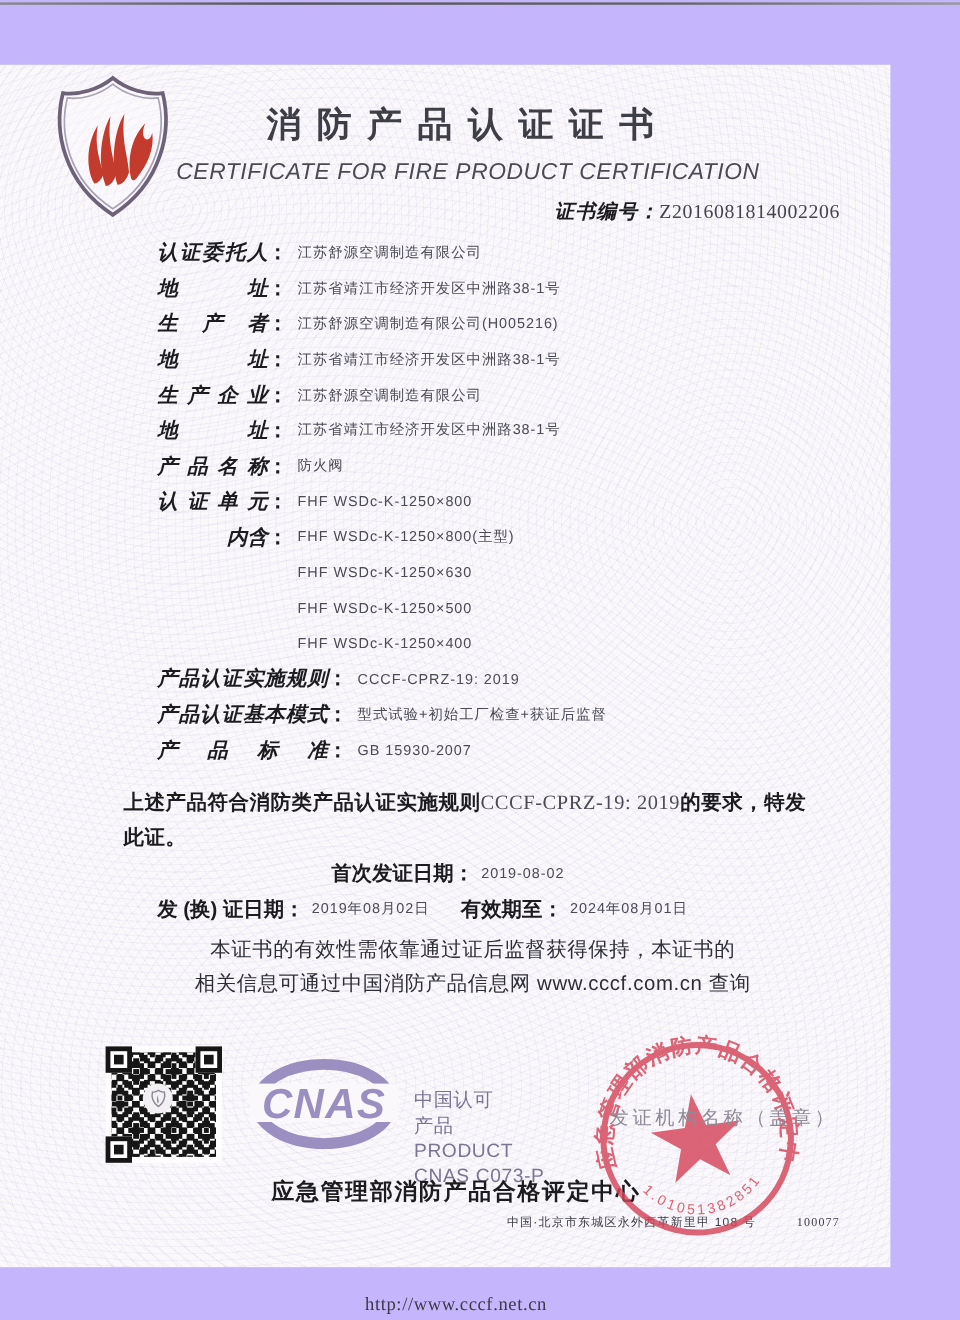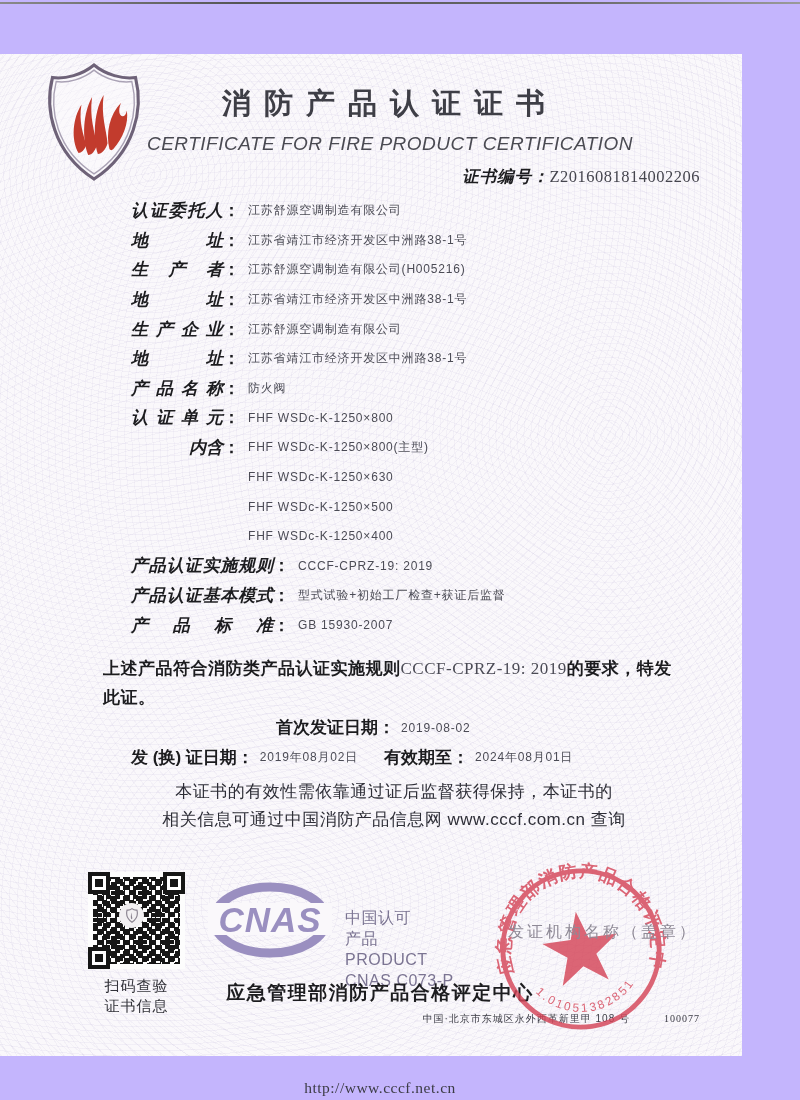--- a/index.html
+++ b/index.html
@@ -207,24 +207,20 @@
       <div class="qr-f tl"></div>
       <div class="qr-f tr"></div>
       <div class="qr-f bl"></div>
       <div class="qr-c">
         <svg width="14" height="15" viewBox="0 0 120 130">
             <path d="M60,5 C72,15 90,20 103,18 C111,50 103,95 60,123 C17,95 9,50 17,18 C30,20 48,15 60,5 Z" fill="none" stroke="#8a8490" stroke-width="10"></path>
             <path d="M54,98 C47,80 49,54 58,38 C55,60 61,74 63,88 C61,94 58,98 54,98 Z" fill="#8a8490"></path>
           </svg>
       </div>
     </div>
-    <div class="qr-caption">
-      <div>扫码查验</div>
-      <div>证书信息</div>
-    </div>
 
     <svg class="cnas-logo" viewBox="0 0 124 76">
       <ellipse cx="62" cy="38" rx="56" ry="33" fill="none" stroke="#9a8fc0" stroke-width="9"></ellipse>
       <rect x="-2" y="21" width="128" height="32" fill="#faf8fb"></rect>
       <text x="62" y="50" text-anchor="middle" font-size="35" font-style="italic" font-weight="bold" fill="#9a8fc0" letter-spacing="1" font-family="Liberation Sans, sans-serif">CNAS</text>
     </svg>
     <div class="cnas-text">
       <div>中国认可</div>
       <div>产品</div>
       <div>PRODUCT</div>

